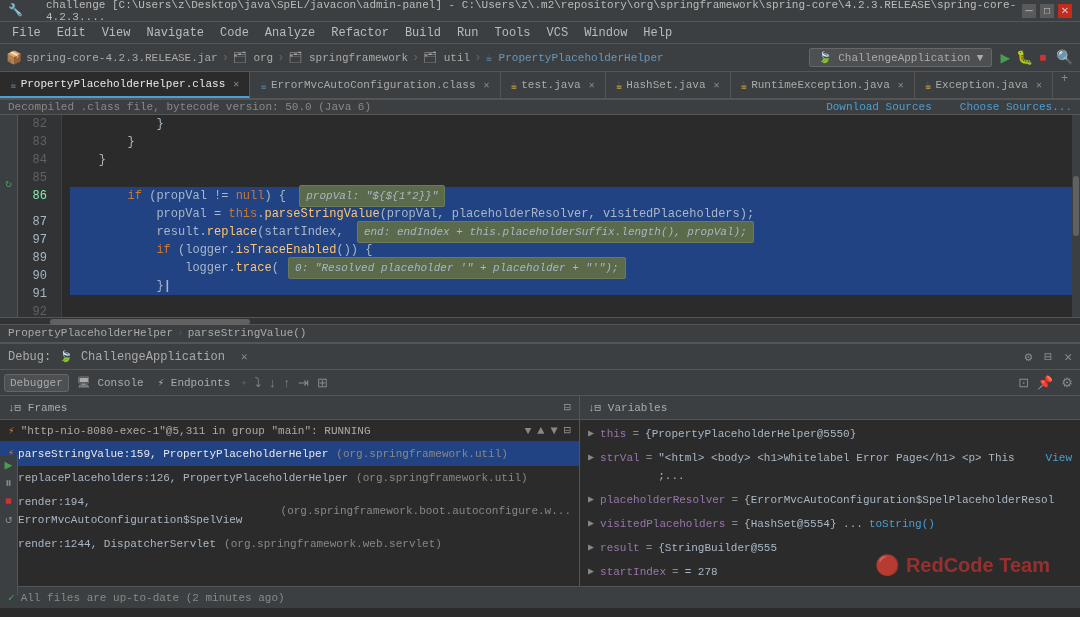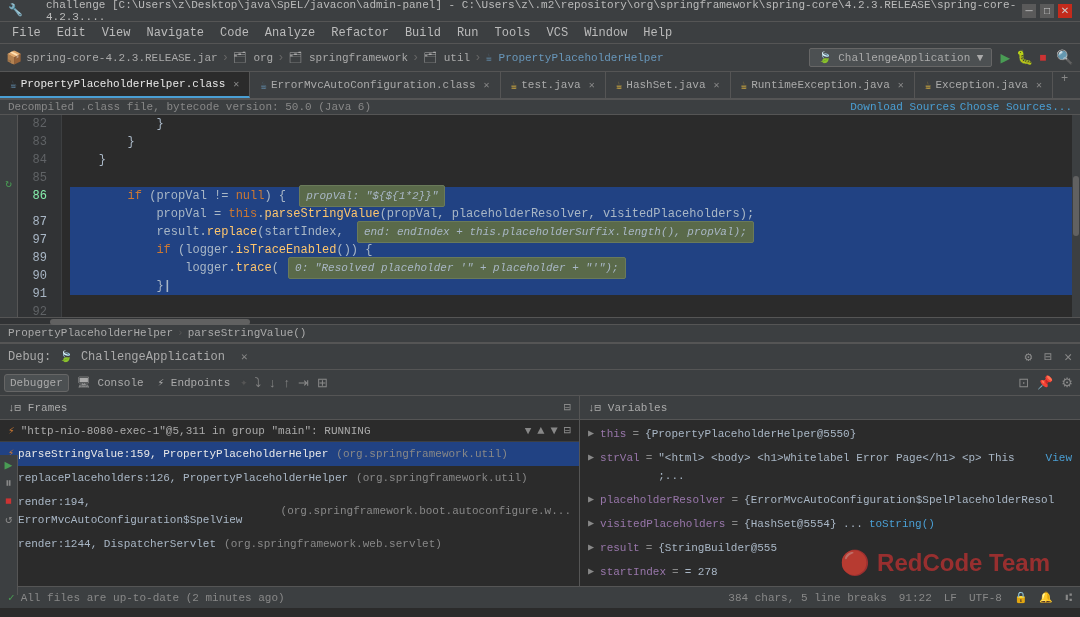--- a/index.html
+++ b/index.html
@@ -21,21 +21,21 @@
     
     .tabs-bar { background: #3c3f41; height: 28px; display: flex; align-items: stretch; border-bottom: 2px solid #555; overflow: hidden; }
     .tab { display: flex; align-items: center; padding: 0 10px; font-size: 11px; color: #aaa; cursor: pointer; border-right: 1px solid #555; gap: 4px; white-space: nowrap; }
     .tab.active { background: #2b2b2b; color: #e8e8e8; border-bottom: 2px solid #4a9fd4; }
     .tab-close { color: #888; font-size: 10px; margin-left: 4px; }
     .tab-plus { padding: 0 8px; color: #888; cursor: pointer; }
 
     
     .info-bar { background: #3c3f41; height: 15px; display: flex; align-items: center; padding: 0 8px; font-size: 11px; color: #888; border-bottom: 1px solid #555; justify-content: space-between; }
     .info-bar-left { color: #888; }
-    .info-bar-right { display: flex; gap: 4px; align-items: flex-end; }
+    .info-bar-right { display: flex; gap: 28px; align-items: flex-end; }
     .info-link { color: #4a9fd4; cursor: pointer; text-decoration: none; }
 
     
     .editor-area { background: #2b2b2b; position: relative; overflow: hidden; }
     .gutter { width: 44px; background: #313335; color: #606366; text-align: right; padding-right: 8px; font-size: 12px; line-height: 18px; user-select: none; border-right: 1px solid #3d3f41; flex-shrink: 0; padding-top: 0; }
     .gutter-line { height: 18px; display: flex; align-items: center; justify-content: flex-end; padding-right: 6px; }
     .code-lines { flex: 1; overflow: hidden; font-size: 12px; line-height: 18px; padding-left: 8px; }
     .code-line { height: 18px; white-space: pre; display: flex; align-items: center; }
     .code-line.highlighted { background: #214283; }
 
@@ -370,26 +370,17 @@
     <span style="color:#888; font-size:12px; cursor:pointer;">↺</span>
   </div>
 
 </div>
 
 <div class="status-bar">
   <div class="status-left">
     <span style="color:#499c54;">✓</span>
     <span>All files are up-to-date (2 minutes ago)</span>
   </div>
-  <div class="status-right">
-    <span>384 chars, 5 line breaks</span>
-    <span style="cursor:pointer;">91:22</span>
-    <span style="cursor:pointer;">LF</span>
-    <span style="cursor:pointer;">UTF-8</span>
-    <span style="color:#888;">🔒</span>
-    <span style="color:#888; cursor:pointer;">🔔</span>
-    <span style="color:#888; cursor:pointer;">⑆</span>
-  </div>
 </div>
 
 <div style="position:fixed; bottom:40px; right:30px; pointer-events:none; z-index:100;">
-  <span style="color:rgba(200,50,50,0.7); font-size:24px; font-weight:bold; font-family:Arial,sans-serif;">🔴 RedCode Team</span>
+  <span style="color:rgba(200,50,50,0.7); font-size:20px; font-weight:bold; font-family:Arial,sans-serif;">🔴 RedCode Team</span>
 </div>
 
 </body></html>

